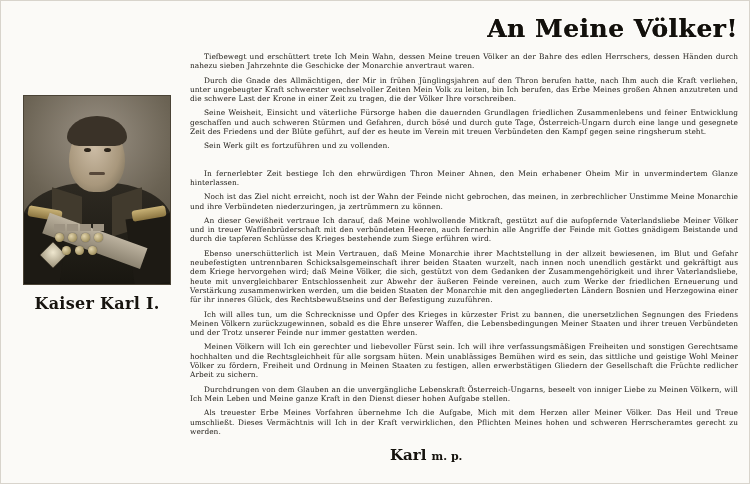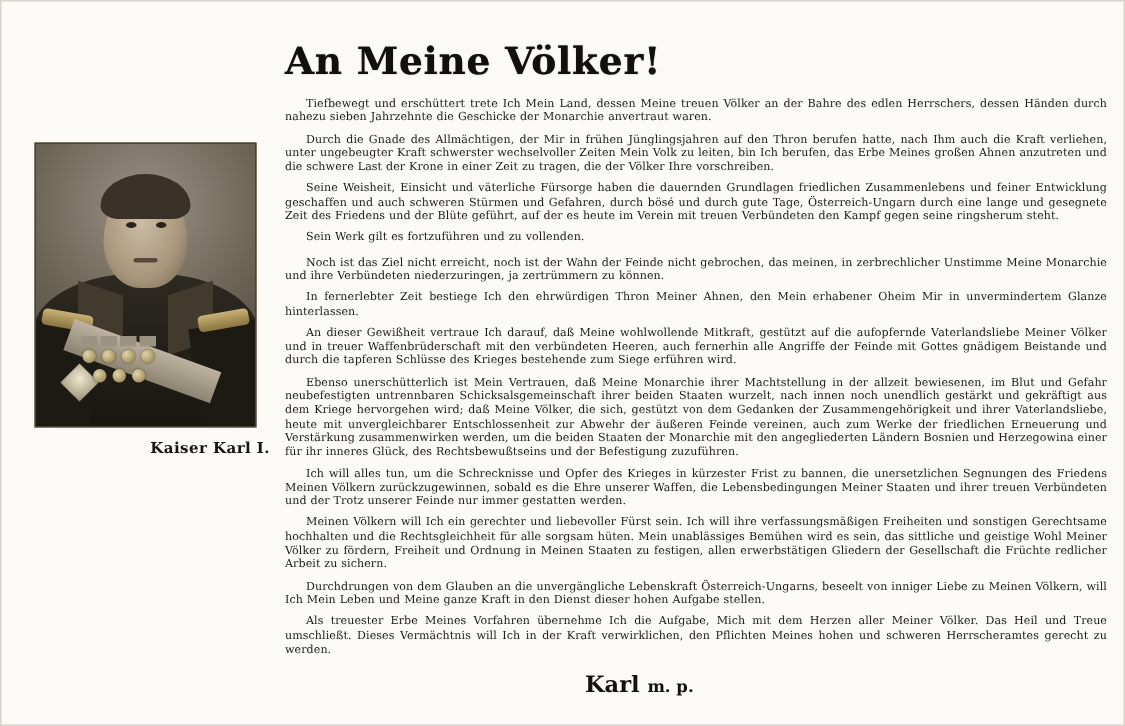--- a/index.html
+++ b/index.html
@@ -142,56 +142,56 @@
   .pt-star {
     position: absolute;
     left: 20px; top: 150px;
     width: 18px; height: 18px;
     background: radial-gradient(circle at 40% 40%, #efe7cf, #9b9179);
     transform: rotate(45deg);
     box-shadow: 0 0 2px #322b1f;
   }
   .portrait-caption {
     margin-top: 9px;
-    text-align: right;
-    font-family: "DejaVu Serif", serif;
-    font-weight: bold;
-    font-size: 10px;
+    text-align: center;
+    font-family: "DejaVu Serif", serif;
+    font-weight: bold;
+    font-size: 16px;
     color: #17140f;
     letter-spacing: 0.3px;
   }
   
   .text-col {
     position: absolute;
     left: 190px;
     top: 14px;
     width: 548px;
   }
   .headline {
-    text-align: left;
+    text-align: right;
     font-family: "DejaVu Serif", serif;
     font-weight: bold;
     font-size: 25px;
     color: #12100c;
     letter-spacing: 0.5px;
-    margin: 12px 0 9px 0;
+    margin: 0 0 9px 0;
     text-shadow: 0 0 0.6px #3a342a;
   }
   .para {
     font-family: "DejaVu Serif", serif;
     font-size: 7.4px;
     line-height: 9.3px;
     color: #1b1813;
     text-align: justify;
     text-indent: 14px;
     margin: 0 0 5px 0;
     letter-spacing: 0.05px;
     word-spacing: 0.2px;
   }
-  .para.tight { margin-bottom: 7px; }
+  .para.tight { margin-bottom: 18px; }
   .signature-row {
     position: relative;
     height: 46px;
     margin-top: 10px;
   }
   .sig-main {
     position: absolute;
     left: 200px;
     top: 0;
     font-family: "DejaVu Serif", serif;
@@ -240,26 +240,26 @@
         <div class="pt-medal" style="left:21px; top:22px;"></div>
         <div class="pt-medal" style="left:34px; top:22px;"></div>
       </div>
     </div>
     <div class="portrait-caption">Kaiser Karl I.</div>
   </div>
 
   <div class="text-col">
     <h1 class="headline">An Meine Völker!</h1>
 
-    <p class="para">Tiefbewegt und erschüttert trete Ich Mein Land, dessen Meine treuen Völker an der Bahre des edlen Herrschers, dessen Händen durch nahezu sieben Jahrzehnte die Geschicke der Monarchie anvertraut waren.</p>
+    <p class="para">Tiefbewegt und erschüttert trete Ich Mein Wahn, dessen Meine treuen Völker an der Bahre des edlen Herrschers, dessen Händen durch nahezu sieben Jahrzehnte die Geschicke der Monarchie anvertraut waren.</p>
     <p class="para">Durch die Gnade des Allmächtigen, der Mir in frühen Jünglingsjahren auf den Thron berufen hatte, nach Ihm auch die Kraft verliehen, unter ungebeugter Kraft schwerster wechselvoller Zeiten Mein Volk zu leiten, bin Ich berufen, das Erbe Meines großen Ahnen anzutreten und die schwere Last der Krone in einer Zeit zu tragen, die der Völker Ihre vorschreiben.</p>
     <p class="para">Seine Weisheit, Einsicht und väterliche Fürsorge haben die dauernden Grundlagen friedlichen Zusammenlebens und feiner Entwicklung geschaffen und auch schweren Stürmen und Gefahren, durch bösé und durch gute Tage, Österreich-Ungarn durch eine lange und gesegnete Zeit des Friedens und der Blüte geführt, auf der es heute im Verein mit treuen Verbündeten den Kampf gegen seine ringsherum steht.</p>
     <p class="para tight">Sein Werk gilt es fortzuführen und zu vollenden.</p>
+    <p class="para">In fernerlebter Zeit bestiege Ich den ehrwürdigen Thron Meiner Ahnen, den Mein erhabener Oheim Mir in unvermindertem Glanze hinterlassen.</p>
     <p class="para">Noch ist das Ziel nicht erreicht, noch ist der Wahn der Feinde nicht gebrochen, das meinen, in zerbrechlicher Unstimme Meine Monarchie und ihre Verbündeten niederzuringen, ja zertrümmern zu können.</p>
-    <p class="para">In fernerlebter Zeit bestiege Ich den ehrwürdigen Thron Meiner Ahnen, den Mein erhabener Oheim Mir in unvermindertem Glanze hinterlassen.</p>
     <p class="para">An dieser Gewißheit vertraue Ich darauf, daß Meine wohlwollende Mitkraft, gestützt auf die aufopfernde Vaterlandsliebe Meiner Völker und in treuer Waffenbrüderschaft mit den verbündeten Heeren, auch fernerhin alle Angriffe der Feinde mit Gottes gnädigem Beistande und durch die tapferen Schlüsse des Krieges bestehende zum Siege erführen wird.</p>
     <p class="para">Ebenso unerschütterlich ist Mein Vertrauen, daß Meine Monarchie ihrer Machtstellung in der allzeit bewiesenen, im Blut und Gefahr neubefestigten untrennbaren Schicksalsgemeinschaft ihrer beiden Staaten wurzelt, nach innen noch unendlich gestärkt und gekräftigt aus dem Kriege hervorgehen wird; daß Meine Völker, die sich, gestützt von dem Gedanken der Zusammengehörigkeit und ihrer Vaterlandsliebe, heute mit unvergleichbarer Entschlossenheit zur Abwehr der äußeren Feinde vereinen, auch zum Werke der friedlichen Erneuerung und Verstärkung zusammenwirken werden, um die beiden Staaten der Monarchie mit den angegliederten Ländern Bosnien und Herzegowina einer für ihr inneres Glück, des Rechtsbewußtseins und der Befestigung zuzuführen.</p>
     <p class="para">Ich will alles tun, um die Schrecknisse und Opfer des Krieges in kürzester Frist zu bannen, die unersetzlichen Segnungen des Friedens Meinen Völkern zurückzugewinnen, sobald es die Ehre unserer Waffen, die Lebensbedingungen Meiner Staaten und ihrer treuen Verbündeten und der Trotz unserer Feinde nur immer gestatten werden.</p>
     <p class="para">Meinen Völkern will Ich ein gerechter und liebevoller Fürst sein. Ich will ihre verfassungsmäßigen Freiheiten und sonstigen Gerechtsame hochhalten und die Rechtsgleichheit für alle sorgsam hüten. Mein unablässiges Bemühen wird es sein, das sittliche und geistige Wohl Meiner Völker zu fördern, Freiheit und Ordnung in Meinen Staaten zu festigen, allen erwerbstätigen Gliedern der Gesellschaft die Früchte redlicher Arbeit zu sichern.</p>
     <p class="para">Durchdrungen von dem Glauben an die unvergängliche Lebenskraft Österreich-Ungarns, beseelt von inniger Liebe zu Meinen Völkern, will Ich Mein Leben und Meine ganze Kraft in den Dienst dieser hohen Aufgabe stellen.</p>
     <p class="para">Als treuester Erbe Meines Vorfahren übernehme Ich die Aufgabe, Mich mit dem Herzen aller Meiner Völker. Das Heil und Treue umschließt. Dieses Vermächtnis will Ich in der Kraft verwirklichen, den Pflichten Meines hohen und schweren Herrscheramtes gerecht zu werden.</p>
 
     <div class="signature-row">
       <div class="sig-main">
         <span>Karl</span>

